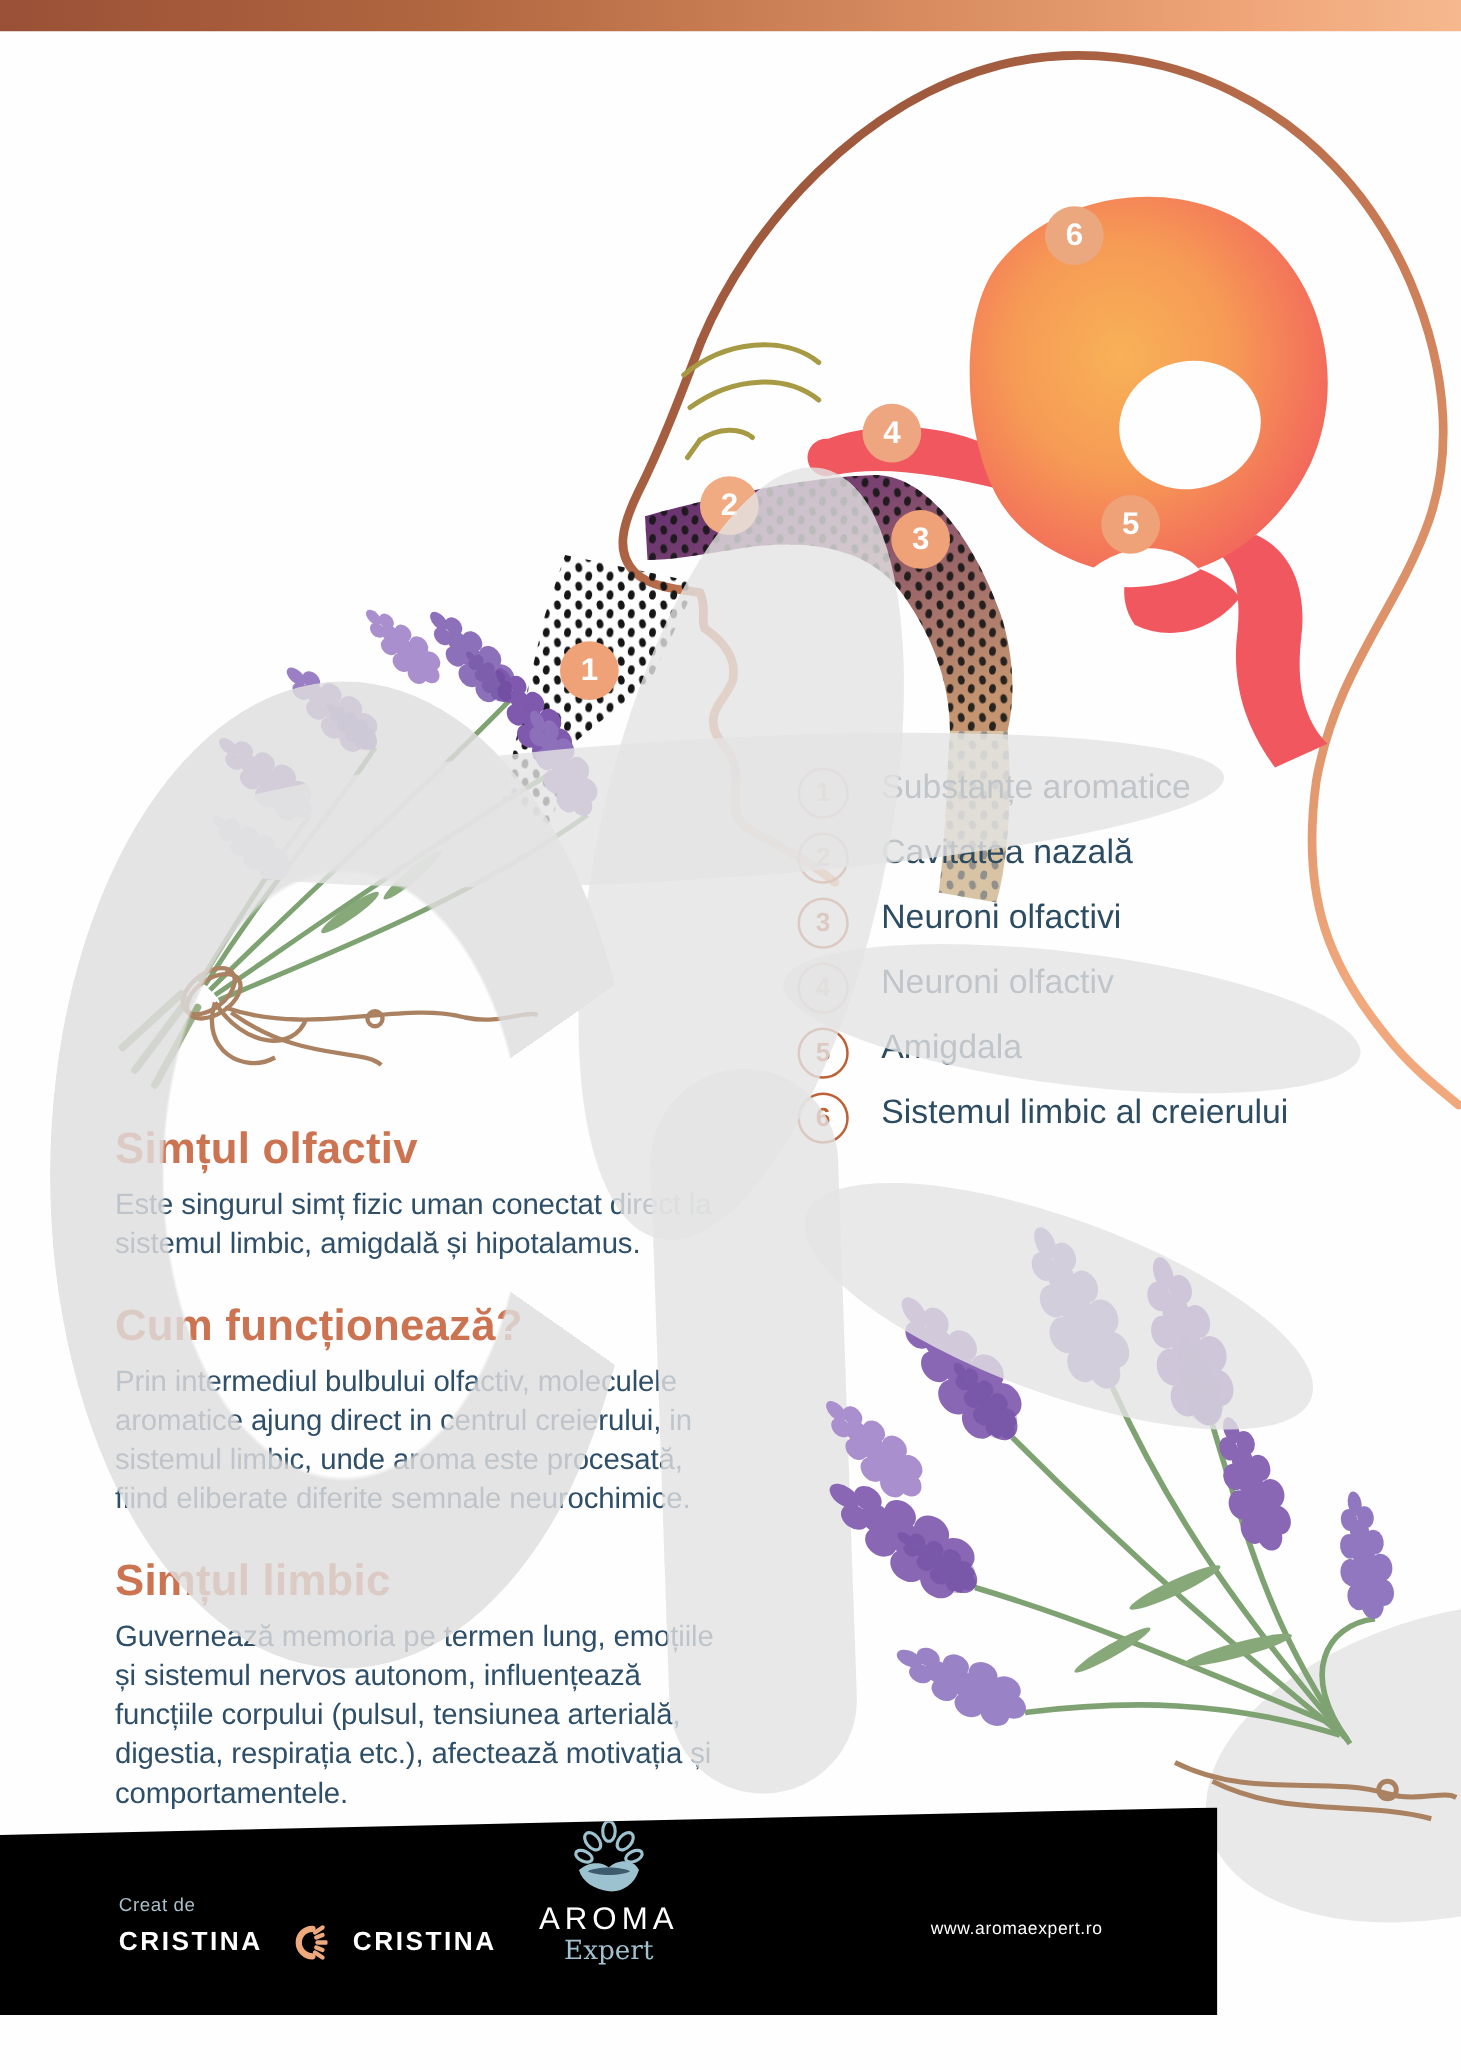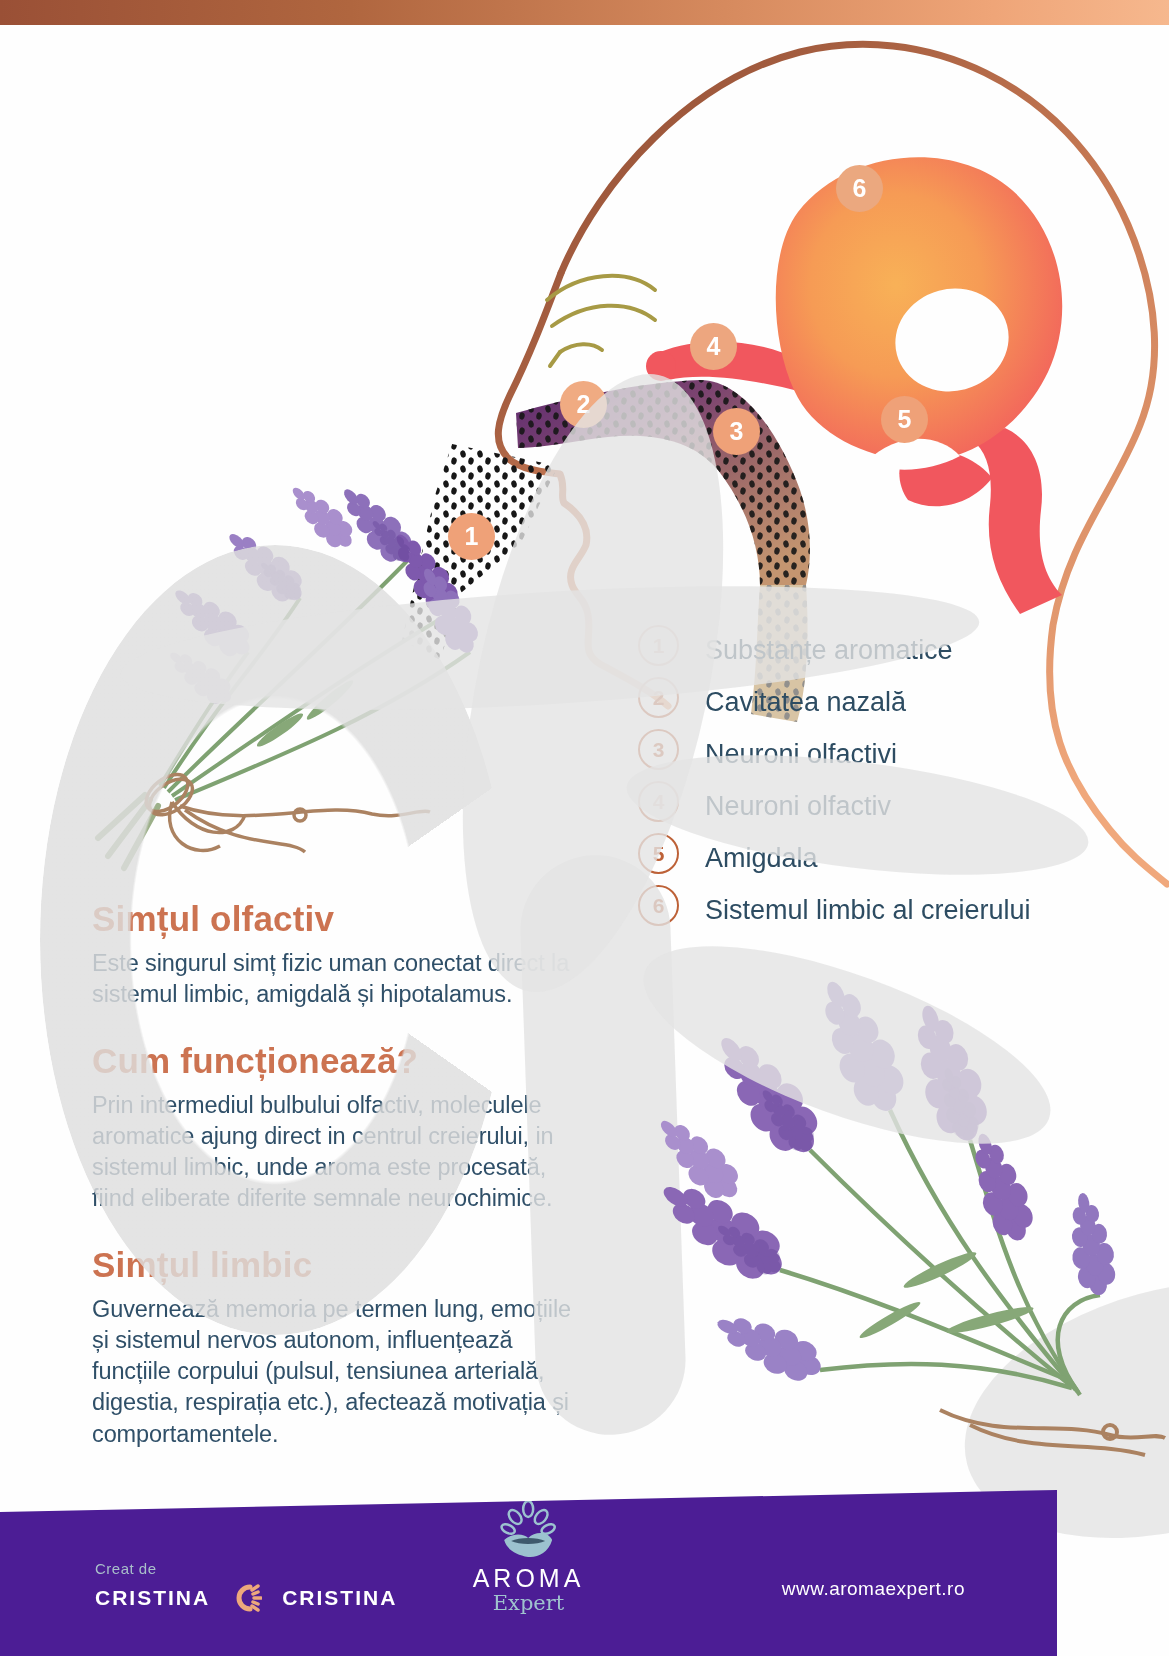--- a/index.html
+++ b/index.html
@@ -23,21 +23,21 @@
     font-weight:bold;font-size:25px;display:flex;align-items:center;justify-content:center;z-index:3;}
   .badge.b1{left:448px;top:513px;}
   .badge.b2{left:560px;top:381px;z-index:1;background:#f0ab82;}
   .badge.b3{left:713px;top:408px;}
   .badge.b4{left:690px;top:323px;background:#eda67f;}
   .badge.b5{left:881px;top:396px;}
   .badge.b6{left:836px;top:165px;background:#eba87f;}
 
   
   .legend{position:absolute;left:638px;top:614px;z-index:1;}
-  .legend-row{display:flex;align-items:flex-end;height:52px;}
+  .legend-row{display:flex;align-items:flex-start;height:52px;}
   .legend-num{flex:0 0 auto;width:37px;height:37px;border-radius:50%;border:2.5px solid #bd6137;
     color:#bd6137;font-weight:bold;font-size:21px;display:flex;align-items:center;justify-content:center;}
   .legend-label{margin-left:26px;font-size:27px;font-weight:500;color:#2d4c62;white-space:nowrap;}
 
   
   .sections{position:absolute;left:92px;top:899px;width:500px;z-index:1;}
   .section{margin-bottom:30px;}
   .section-h{font-size:35px;font-weight:bold;color:#cc7351;margin:0 0 9px 0;letter-spacing:.2px;}
   .section-p{font-size:23.5px;font-weight:500;color:#2f4f68;line-height:1.33;margin:0;letter-spacing:-.1px;}
 
@@ -53,29 +53,29 @@
   .wm-leaf1{left:120px;top:592px;width:860px;height:112px;transform:rotate(-3.5deg);}
   .wm-leaf2{left:625px;top:762px;width:465px;height:106px;transform:rotate(7deg);}
   .wm-leaf3{left:478px;top:368px;width:230px;height:630px;transform:rotate(12deg);}
   .wm-leaf4{left:632px;top:975px;width:430px;height:140px;transform:rotate(20deg);z-index:4;}
   .wm-blob{left:960px;top:1290px;width:420px;height:240px;transform:rotate(-15deg);}
 
   
   .bouquet-right{position:absolute;left:640px;top:940px;z-index:3;}
 
   
-  .footer{position:absolute;left:0;top:1486px;width:1057px;height:170px;background:#4c1d95;z-index:5;
+  .footer{position:absolute;left:0;top:1442px;width:974px;height:170px;background:#000000;z-index:5;
     clip-path:polygon(0 26px,100% 4px,100% 100%,0 100%);}
   .credit{position:absolute;left:95px;top:74px;}
   .credit-prefix{font-size:15px;color:#a9bfca;letter-spacing:.5px;margin-bottom:4px;}
   .credit-name{display:flex;align-items:center;gap:20px;font-size:21px;font-weight:bold;color:#ffffff;letter-spacing:2px;}
   .brand{position:absolute;left:50%;top:14px;transform:translateX(-50%);text-align:center;}
   .brand-word{font-size:25px;font-weight:normal;color:#ffffff;letter-spacing:4px;margin-top:2px;}
   .brand-sub{font-family:"DejaVu Serif",serif;font-size:21px;color:#9fc2ce;margin-top:-2px;}
-  .website{position:absolute;right:92px;top:92px;font-size:19px;font-weight:500;color:#ffffff;letter-spacing:.5px;}
+  .website{position:absolute;right:92px;top:92px;font-size:14px;font-weight:500;color:#ffffff;letter-spacing:.5px;}
 </style>
 </head>
 <body>
 
 <div class="poster">
 
   <div class="top-strip" style="background:linear-gradient(90deg,#9a5036 0%,#b0663f 30%,#d68a5e 62%,#efa578 85%,#f6b88e 100%);"></div>
 
   <svg class="illustration" width="1169" height="1656" viewBox="0 0 1169 1656">
     <defs>

